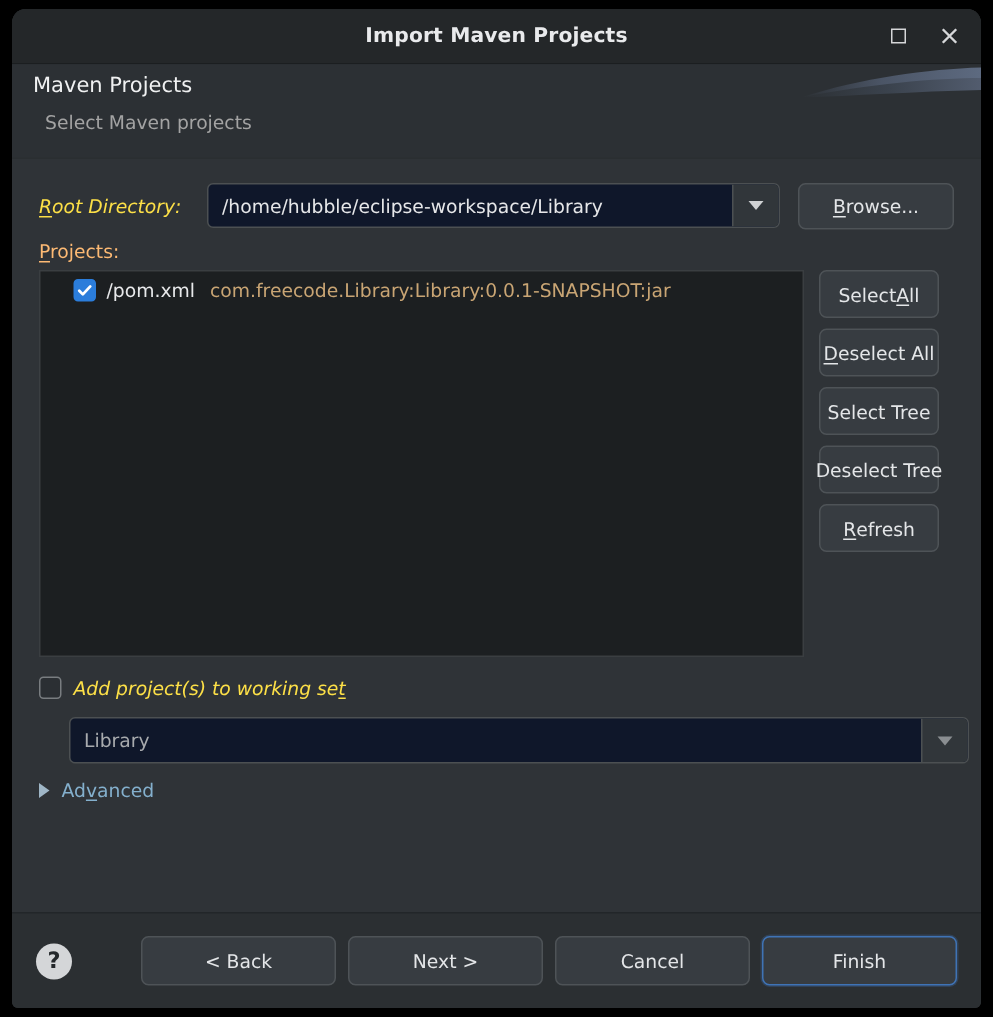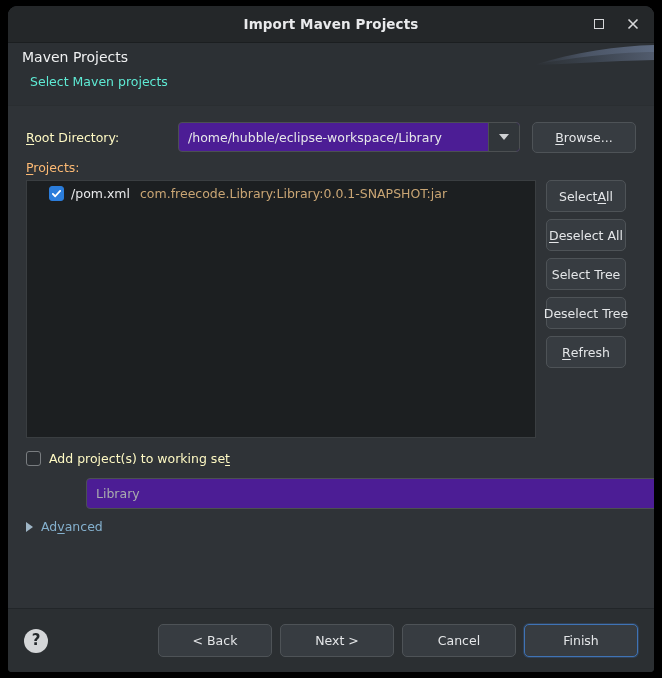--- a/index.html
+++ b/index.html
@@ -103,21 +103,21 @@
     top: 6px;
     font-size: 14px;
     font-weight: normal;
     color: #f0f1f2;
   }
   .banner-sub {
     position: absolute;
     left: 22px;
     top: 31px;
     font-size: 12.5px;
-    color: #5eead4;
+    color: #a3a3a3;
   }
 
   
   .body {
     position: relative;
     flex: 1 1 auto;
     background: #2f3337;
     padding: 0;
   }
 
@@ -126,39 +126,39 @@
     left: 0; right: 0;
     top: 16px;
     height: 30px;
     display: flex;
     align-items: center;
     padding: 0 18px;
     box-sizing: border-box;
   }
   .label-plain {
     font-size: 12.5px;
-    color: #fef9c3;
+    color: #fde047;
     white-space: nowrap;
+    font-style: italic;
   }
   .label-rootdir { width: 112px; flex: 0 0 112px; }
 
   u.mnem { text-decoration: underline; text-underline-offset: 2px; }
 
   
   .combo {
     display: flex;
     align-items: stretch;
     height: 30px;
     flex: 1 1 auto;
-    background: #4c1d95;
+    background: #0f172a;
     border: 1px solid #4c5052;
     border-radius: 4px;
     box-sizing: border-box;
     overflow: hidden;
-    margin-left: 40px;
   }
   .combo-text {
     flex: 1 1 auto;
     display: flex;
     align-items: center;
     padding: 0 9px;
     font-size: 12.5px;
     color: #e6e7e9;
     white-space: nowrap;
     overflow: hidden;
@@ -334,21 +334,21 @@
     line-height: 1;
     font-family: "DejaVu Sans", sans-serif;
   }
   .footer-spacer { flex: 1 1 auto; }
   .footer-buttons {
     display: flex;
     align-items: center;
     gap: 8px;
   }
   .footer-buttons .btn {
-    width: 114px;
+    width: 130px;
     height: 33px;
   }
   .btn-default {
     border: 1px solid #3f73b5;
     box-shadow: 0 0 0 1px rgba(63,115,181,0.28);
   }
 </style>
 </head>
 <body>
 

